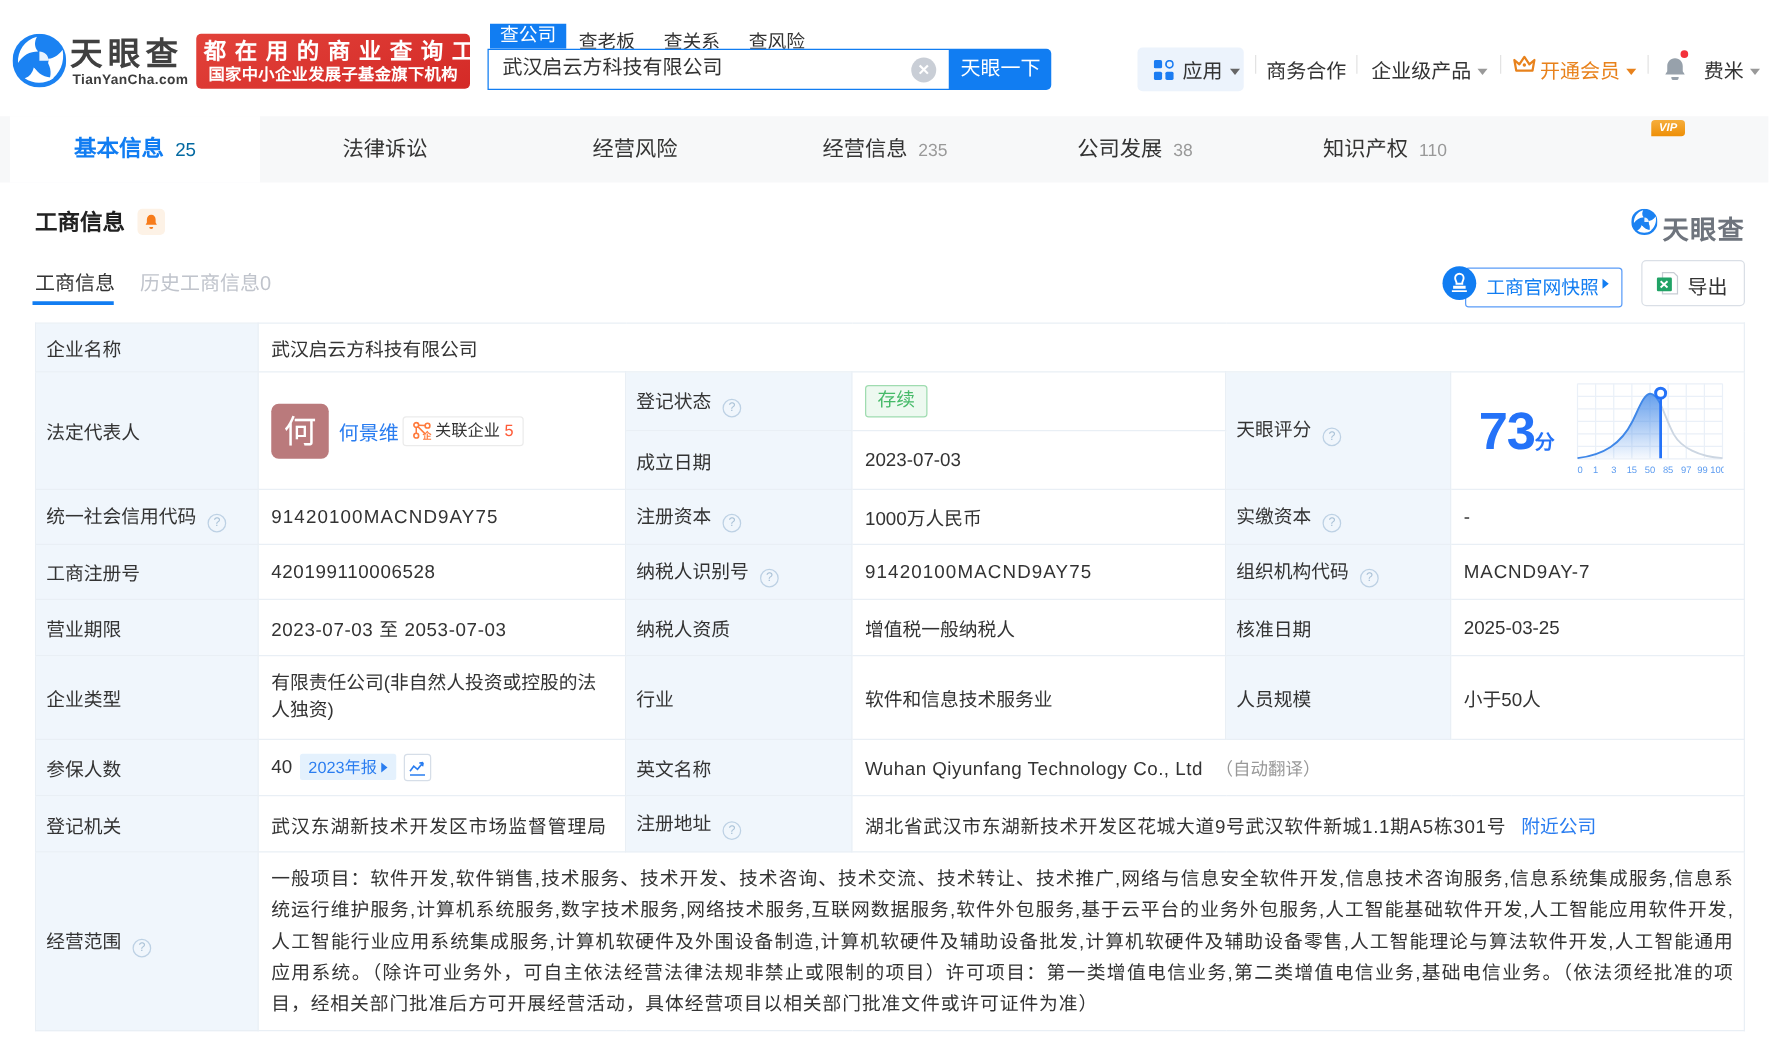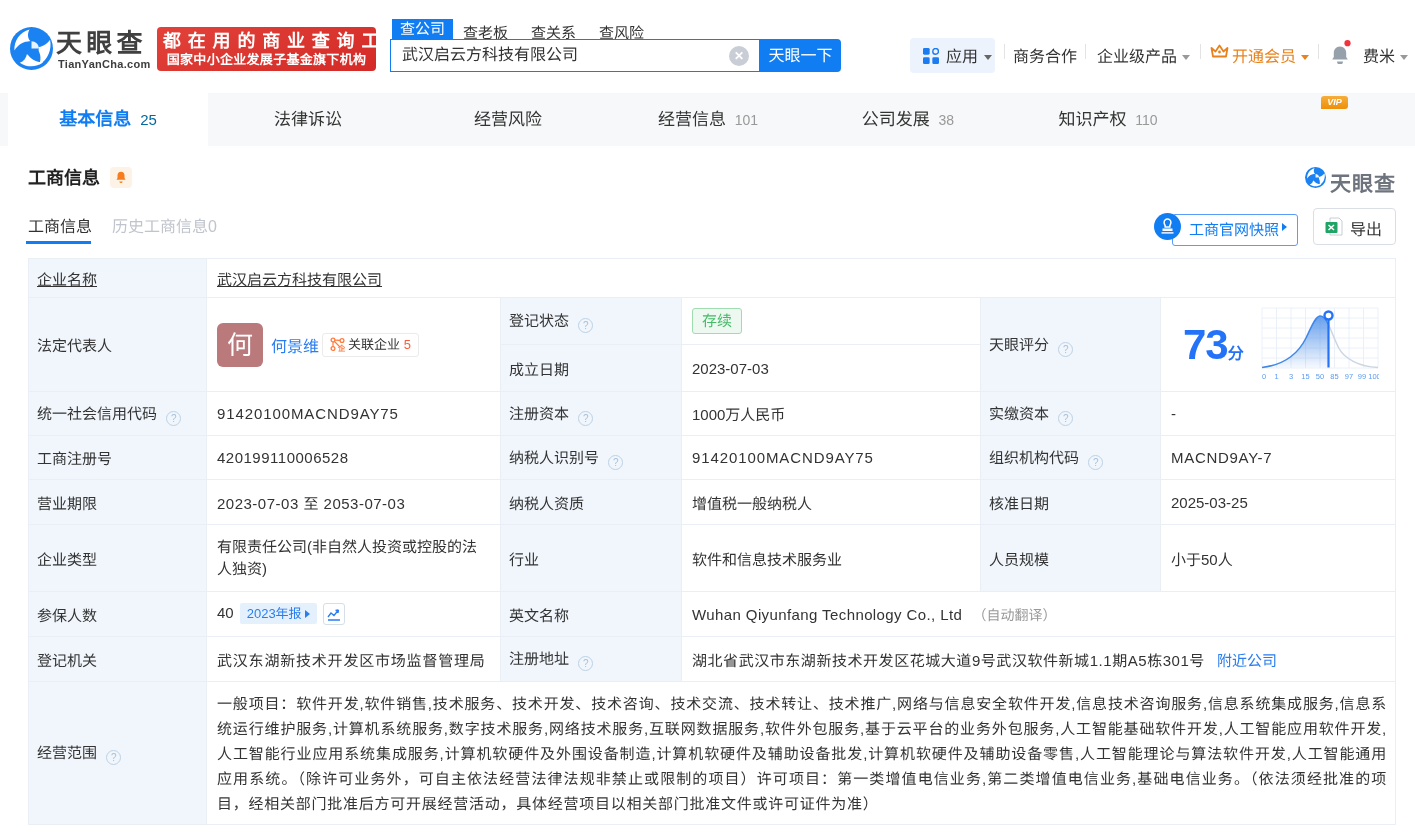--- a/index.html
+++ b/index.html
@@ -136,21 +136,21 @@
       <path d="M11,6.5 C7,6.5 4.8,9.5 4.8,13 L4.8,17 L3.2,19.5 L18.8,19.5 L17.2,17 L17.2,13 C17.2,9.5 15,6.5 11,6.5 Z" fill="#97a1ab"></path>
       <circle cx="18.5" cy="3.2" r="3.1" fill="#f3323b"></circle>
     </svg>
   </div>
   <div class="abs hmenu" style="left:1363px;">费米 <span class="caret" style="border-top-color:#999;margin-left:1px;"></span></div>
 
   <div class="abs navbar">
     <div class="ntab ntab-act" style="left:8px;">基本信息 <span class="cnt">25</span></div>
     <div class="ntab" style="left:208px;">法律诉讼</div>
     <div class="ntab" style="left:408px;">经营风险</div>
-    <div class="ntab" style="left:608px;">经营信息 <span class="cnt">101</span></div>
+    <div class="ntab" style="left:608px;">经营信息 <span class="cnt">235</span></div>
     <div class="ntab" style="left:808px;">公司发展 <span class="cnt">38</span></div>
     <div class="ntab" style="left:1008px;">知识产权 <span class="cnt">110</span></div>
     <div class="abs" style="left:1321px;top:3px;width:27px;height:13px;background:linear-gradient(180deg,#f6ae3d,#ee8f07);border-radius:3px 3px 3px 0;color:#fff;font-size:9px;font-weight:bold;font-style:italic;text-align:center;line-height:13px;">VIP</div>
   </div>
 
   <div class="abs sect-title">工商信息</div>
   <div class="abs bellbox">
     <svg width="12" height="13" viewBox="0 0 12 13" style="margin-top:4px;">
       <path d="M4.4,10.5 a1.6,1.6 0 0,0 3.2,0 Z" fill="#f77c1b"></path>
       <path d="M6,0.8 C3.8,0.8 2.5,2.5 2.5,4.6 L2.5,7 L1.5,8.8 L10.5,8.8 L9.5,7 L9.5,4.6 C9.5,2.5 8.2,0.8 6,0.8 Z" fill="#f77c1b"></path>
@@ -196,21 +196,21 @@
   <table class="info">
     <colgroup>
         <col style="width:178px">
         <col style="width:294px">
         <col style="width:181px">
         <col style="width:299px">
         <col style="width:180px">
         <col style="width:235px">
       </colgroup>
     <tbody>
-        <tr style="height:39px;text-decoration:underline;">
+        <tr style="height:39px;">
       <td class="lbl">企业名称</td>
       <td class="val" colspan="5">武汉启云方科技有限公司</td>
     </tr>
     <tr style="height:47px;">
       <td class="lbl" rowspan="2">法定代表人</td>
       <td class="val" rowspan="2">
         <span class="avatar">何</span><span class="blue" style="margin-left:8px;font-size:16px;vertical-align:middle;">何景维</span><span class="rel-badge" style="margin-left:3px;"><svg width="15" height="15" viewBox="0 0 15 15" style="vertical-align:-3px;margin-right:3px;">
                 <circle cx="3" cy="3" r="1.9" fill="none" stroke="#ff7b3d" stroke-width="1.3"></circle>
                 <circle cx="12" cy="3.5" r="1.9" fill="none" stroke="#ff7b3d" stroke-width="1.3"></circle>
                 <circle cx="3" cy="11.5" r="1.9" fill="none" stroke="#ff7b3d" stroke-width="1.3"></circle>

